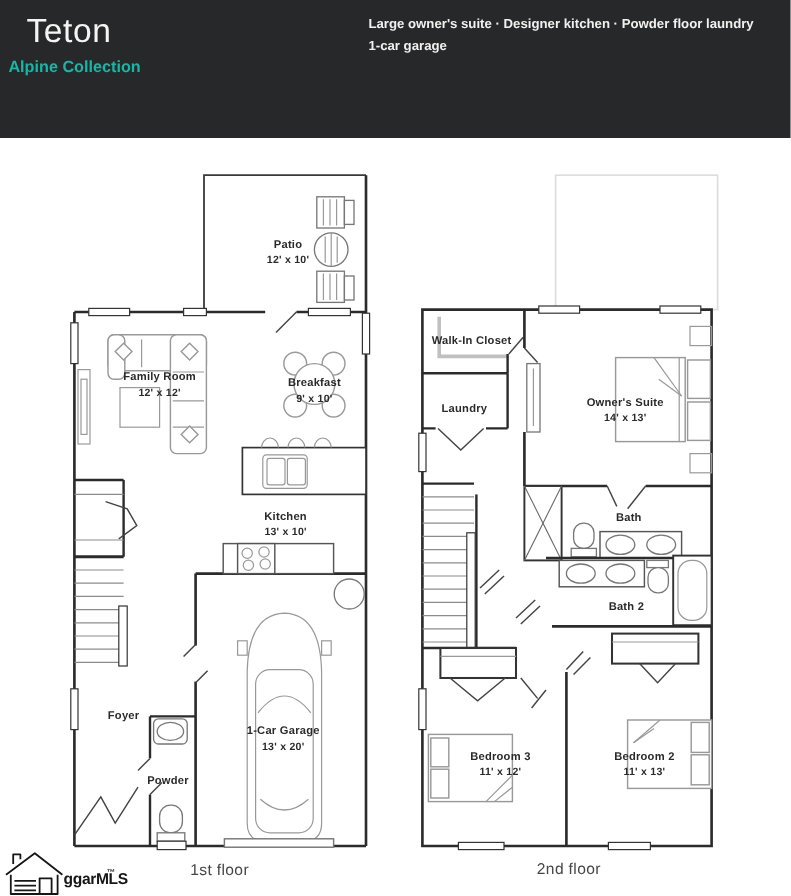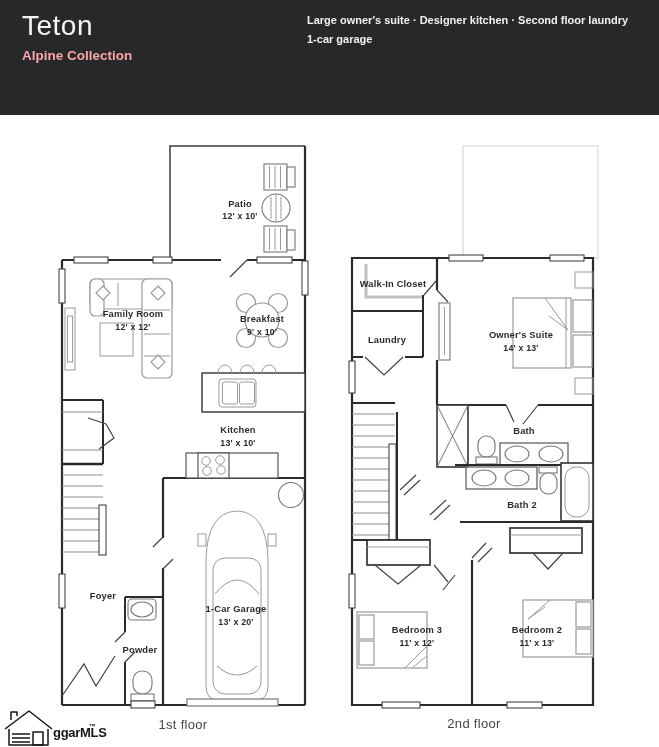--- a/index.html
+++ b/index.html
@@ -2,21 +2,21 @@
 <html><head>
 <meta charset="utf-8">
 <style>
   html,body{margin:0;padding:0;background:#fff;}
   .page{position:relative;width:659px;height:747px;background:#ffffff;overflow:hidden;
         font-family:"Liberation Sans",sans-serif;}
   
   .hdr{position:absolute;left:0;top:0;width:659px;height:115px;background:#26282a;}
   .hdr .title{position:absolute;left:22px;top:10px;margin:0;color:#f6f5f3;
 :wrap              font-family:"Liberation Serif",serif;font-weight:400;font-size:28px;letter-spacing:.5px;}
-  .hdr .sub{position:absolute;left:22px;top:48px;color:#fca5a5;font-size:13.5px;font-weight:700;}
+  .hdr .sub{position:absolute;left:7px;top:48px;color:#14b8a6;font-size:13.5px;font-weight:700;}
   .hdr .specs{position:absolute;left:307px;top:11px;color:#f2f1ef;font-size:11px;font-weight:700;}
   .hdr .specs div{line-height:18.6px;white-space:nowrap;}
   
   svg{position:absolute;left:0;top:0;}
   .wall{fill:none;stroke:#2b2b2b;stroke-width:2.2;}
   .wall2{fill:none;stroke:#2b2b2b;stroke-width:2;}
   .ptw{fill:none;stroke:#3a3a3a;stroke-width:1.5;}
   .gap{fill:#ffffff;stroke:none;}
   .win{fill:#ffffff;stroke:#333333;stroke-width:1;}
   .leaf{fill:none;stroke:#444444;stroke-width:1.2;}
@@ -37,21 +37,21 @@
 </style>
 </head>
 <body>
 
 <div class="page">
 
   <div class="hdr">
     <h1 class="title">Teton</h1>
     <div class="sub">Alpine Collection</div>
     <div class="specs">
-      <div>Large owner's suite · Designer kitchen · Second floor laundry</div>
+      <div>Large owner's suite · Designer kitchen · Powder floor laundry</div>
       <div>1-car garage</div>
     </div>
   </div>
 
   <svg width="659" height="747" viewBox="0 0 659 747">
 
     <g>
 
       <path class="ptw" d="M170,260 V146 H305"></path>
 

